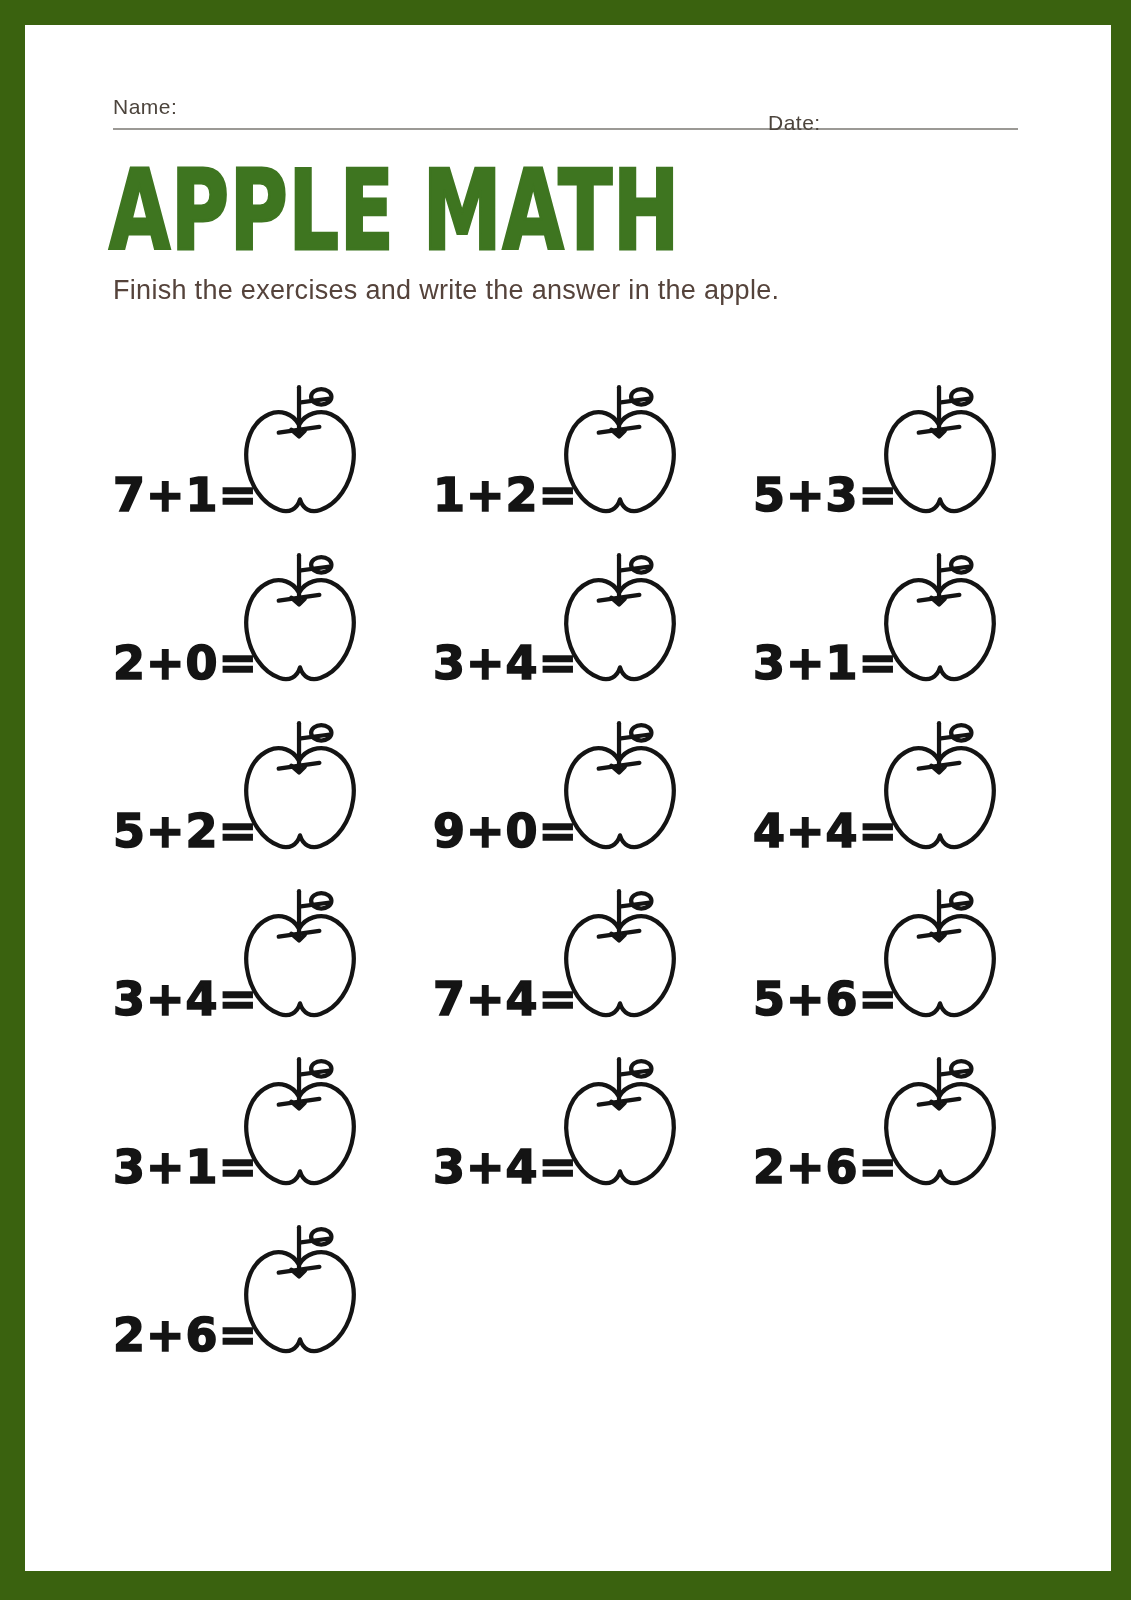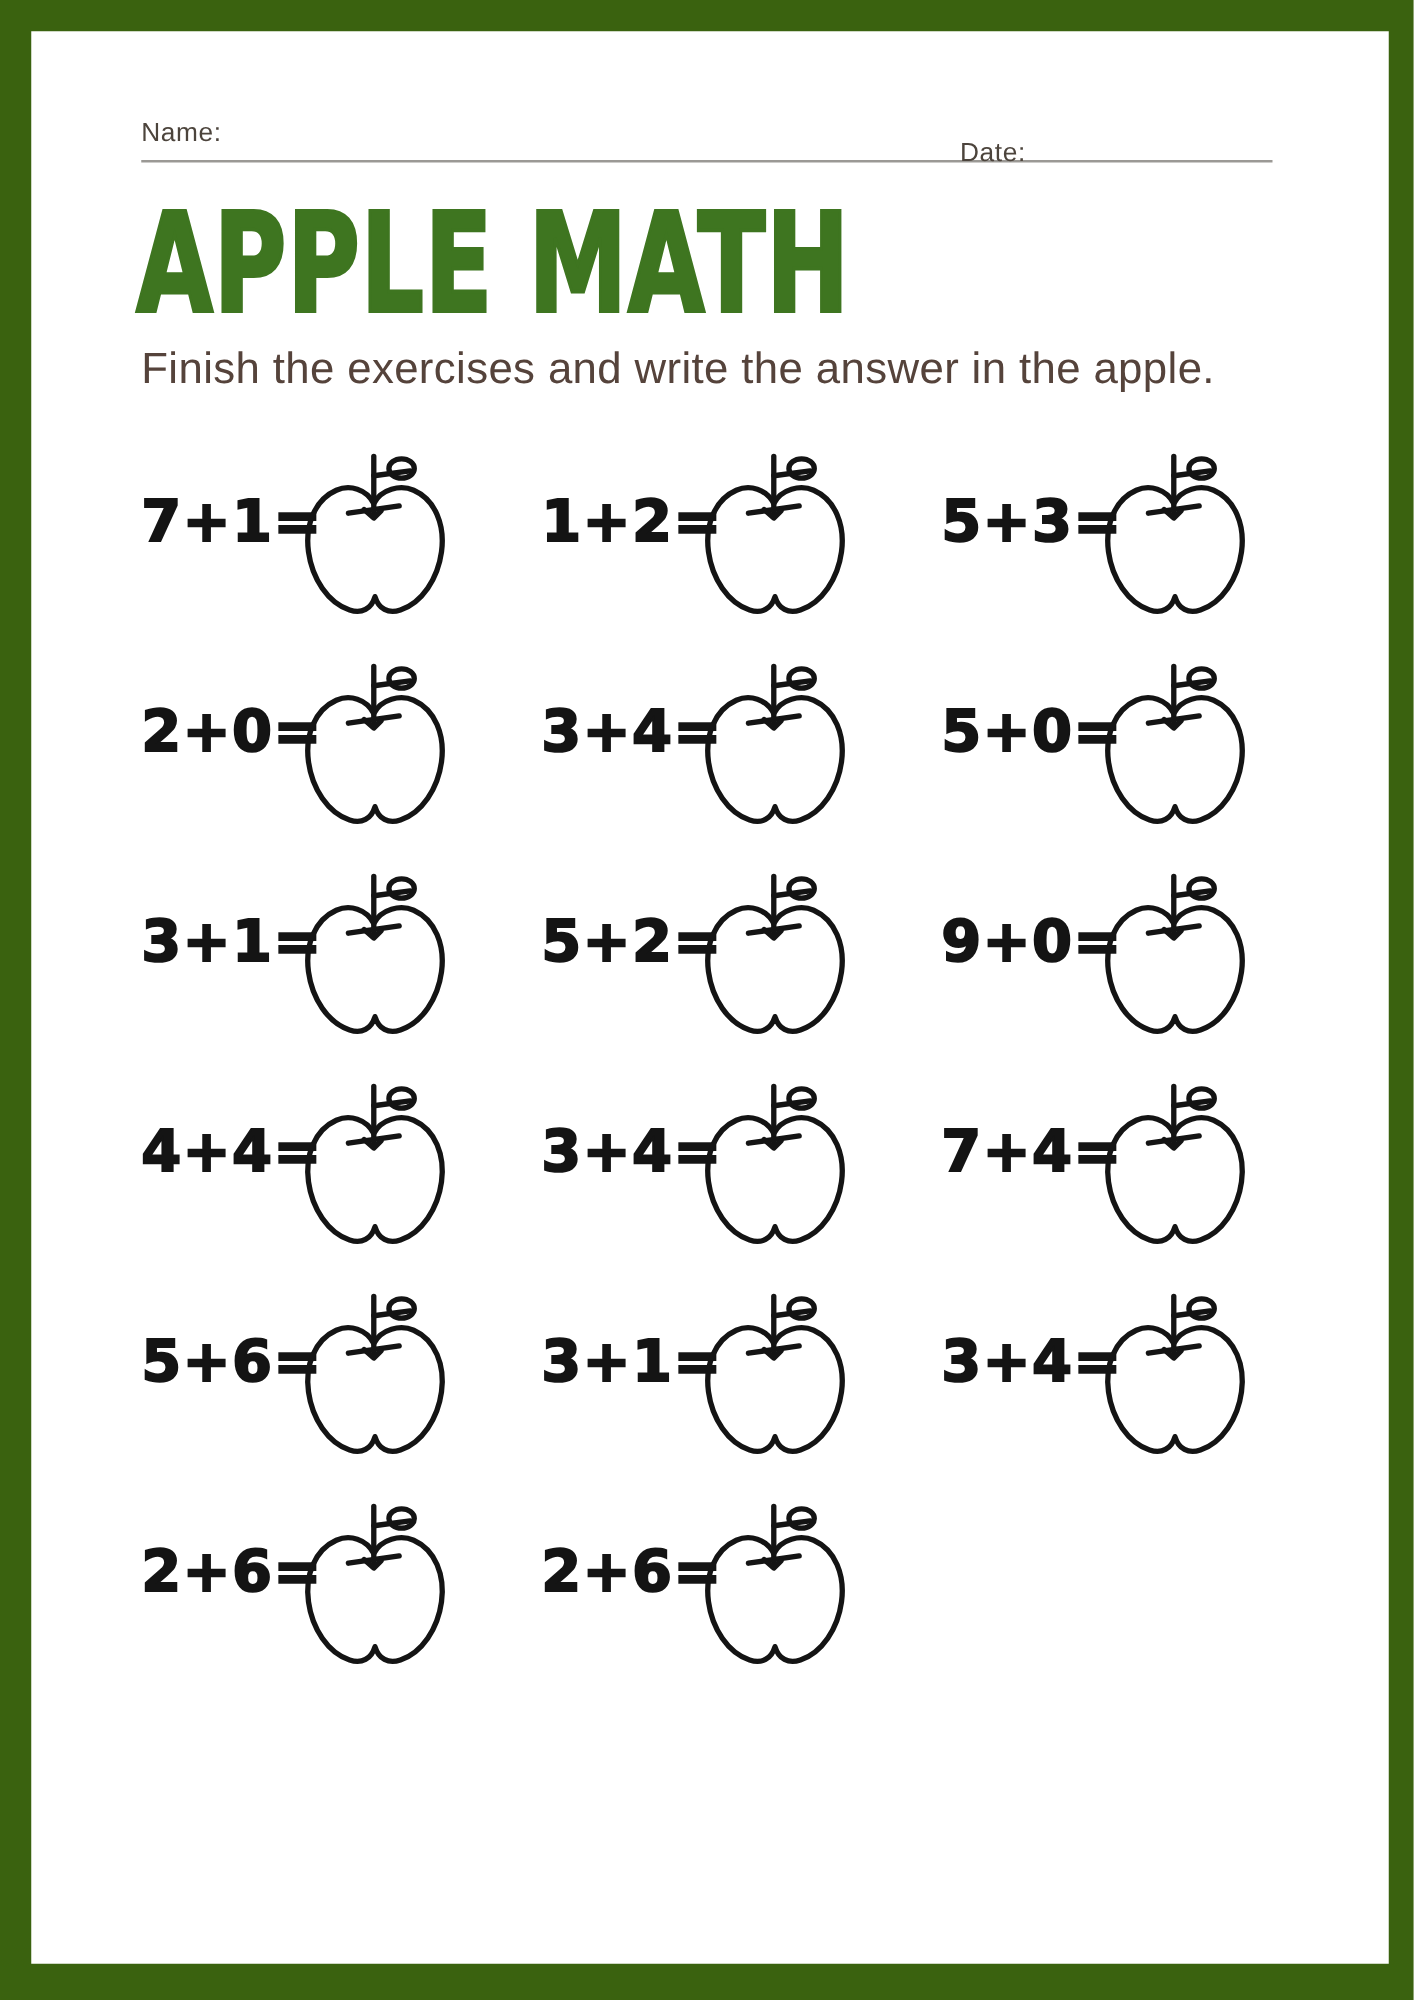--- a/index.html
+++ b/index.html
@@ -58,34 +58,34 @@
     font-weight: bold;
     color: var(--title-green);
     -webkit-text-stroke: 3px var(--title-green);
     letter-spacing: 1px;
     transform: scaleX(0.72);
     transform-origin: 0 0;
     white-space: nowrap;
   }
   p.instructions {
     margin-top: 8px;
-    font-size: 35px;
+    font-size: 27px;
     line-height: 1.2;
     color: var(--instructions-brown);
     letter-spacing: 0.3px;
   }
   .grid {
     margin-top: 44px;
     display: grid;
     grid-template-columns: 320px 320px 320px;
     grid-auto-rows: 168px;
   }
   .cell {
     display: flex;
-    align-items: flex-start;
+    align-items: flex-end;
   }
   .eq {
     width: 128px;
     margin-top: 34px;
     font-family: "DejaVu Sans", sans-serif;
     font-size: 46px;
     line-height: 1;
     font-weight: bold;
     color: var(--ink);
     -webkit-text-stroke: 1.6px var(--ink);
@@ -215,39 +215,20 @@
         C 11 41 3 62 6 84
         C 9 106 22 126 40 132
         C 50 135.5 58 131 61 121
         C 64 131 72 135.5 82 132
         C 100 126 113 106 116 84
         C 119 62 111 41 93 33
         C 82 28 66 32 60 44 Z"></path>
     </svg>
   </div>
 
-  <div class="cell">
-    <span class="eq">5+0=</span>
-    <svg class="apple" viewBox="0 0 122 140" xmlns="http://www.w3.org/2000/svg">
-      <line x1="60" y1="5" x2="60" y2="55"></line>
-      <line x1="60" y1="21" x2="90" y2="17"></line>
-      <ellipse cx="83" cy="15" rx="10.5" ry="8"></ellipse>
-      <line x1="39" y1="52" x2="81" y2="46"></line>
-      <path d="M 52 49 L 60 56 L 66 50"></path>
-      <path d="M 60 44
-        C 54 32 40 28 29 33
-        C 11 41 3 62 6 84
-        C 9 106 22 126 40 132
-        C 50 135.5 58 131 61 121
-        C 64 131 72 135.5 82 132
-        C 100 126 113 106 116 84
-        C 119 62 111 41 93 33
-        C 82 28 66 32 60 44 Z"></path>
-    </svg>
-  </div>
 
   <div class="cell">
     <span class="eq">3+1=</span>
     <svg class="apple" viewBox="0 0 122 140" xmlns="http://www.w3.org/2000/svg">
       <line x1="60" y1="5" x2="60" y2="55"></line>
       <line x1="60" y1="21" x2="90" y2="17"></line>
       <ellipse cx="83" cy="15" rx="10.5" ry="8"></ellipse>
       <line x1="39" y1="52" x2="81" y2="46"></line>
       <path d="M 52 49 L 60 56 L 66 50"></path>
       <path d="M 60 44

